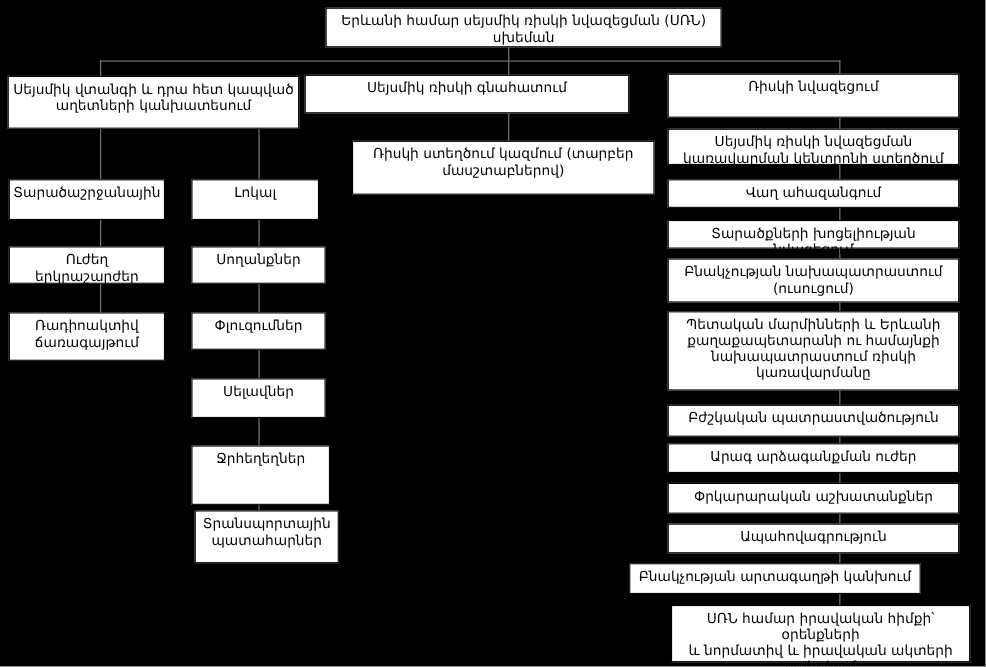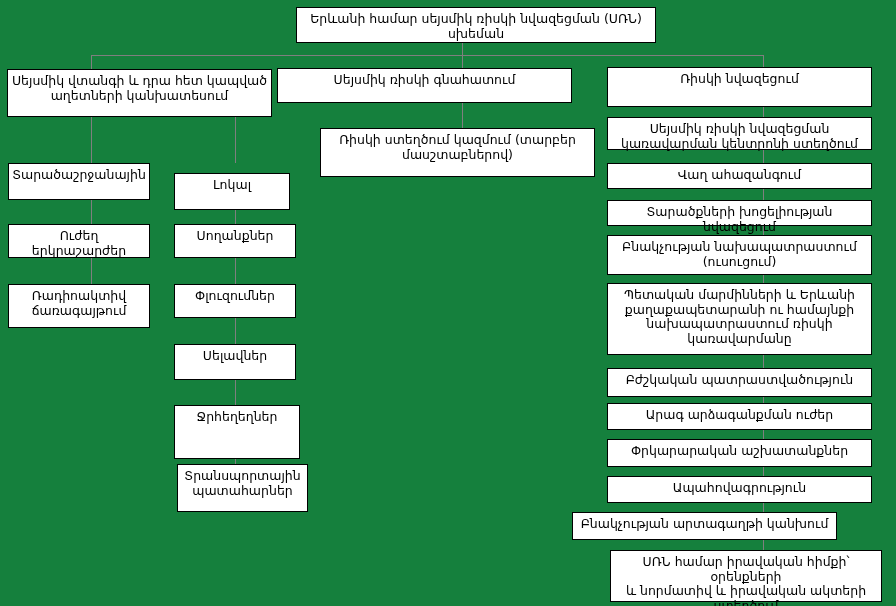--- a/index.html
+++ b/index.html
@@ -4,21 +4,21 @@
 <style>
   html, body {
     margin: 0;
     padding: 0;
     background: #ffffff;
   }
   #canvas {
     position: relative;
     width: 896px;
     height: 606px;
-    background: #15803d;
+    background: #000000;
     font-family: "DejaVu Sans", sans-serif;
     color: #000000;
     overflow: hidden;
   }
   .node {
     position: absolute;
     box-sizing: border-box;
     border: 1px solid #000000;
     background: #ffffff;
     text-align: center;
@@ -80,21 +80,21 @@
 
   <div class="node" style="left:320px;top:128px;width:275px;height:49px">Ռիսկի ստեղծում կազմում (տարբեր
 մասշտաբներով)</div>
 
   <div class="node" style="left:8px;top:163px;width:142px;height:37px">Տարածաշրջանային</div>
   <div class="node" style="left:8px;top:224px;width:142px;height:34px">Ուժեղ
 երկրաշարժեր</div>
   <div class="node" style="left:8px;top:284px;width:142px;height:44px">Ռադիոակտիվ
 ճառագայթում</div>
 
-  <div class="node" style="left:174px;top:173px;width:116px;height:37px">Լոկալ</div>
+  <div class="node" style="left:174px;top:163px;width:116px;height:37px">Լոկալ</div>
   <div class="node" style="left:174px;top:224px;width:122px;height:34px">Սողանքներ</div>
   <div class="node" style="left:174px;top:284px;width:122px;height:34px">Փլուզումներ</div>
   <div class="node" style="left:174px;top:344px;width:122px;height:36px">Սելավներ</div>
   <div class="node" style="left:174px;top:405px;width:126px;height:54px">Ջրհեղեղներ</div>
   <div class="node" style="left:177px;top:464px;width:131px;height:48px">Տրանսպորտային
 պատահարներ</div>
 
   <div class="node" style="left:607px;top:117px;width:265px;height:33px">Սեյսմիկ ռիսկի նվազեցման
 կառավարման կենտրոնի ստեղծում</div>
   <div class="node" style="left:607px;top:163px;width:265px;height:26px">Վաղ ահազանգում</div>

